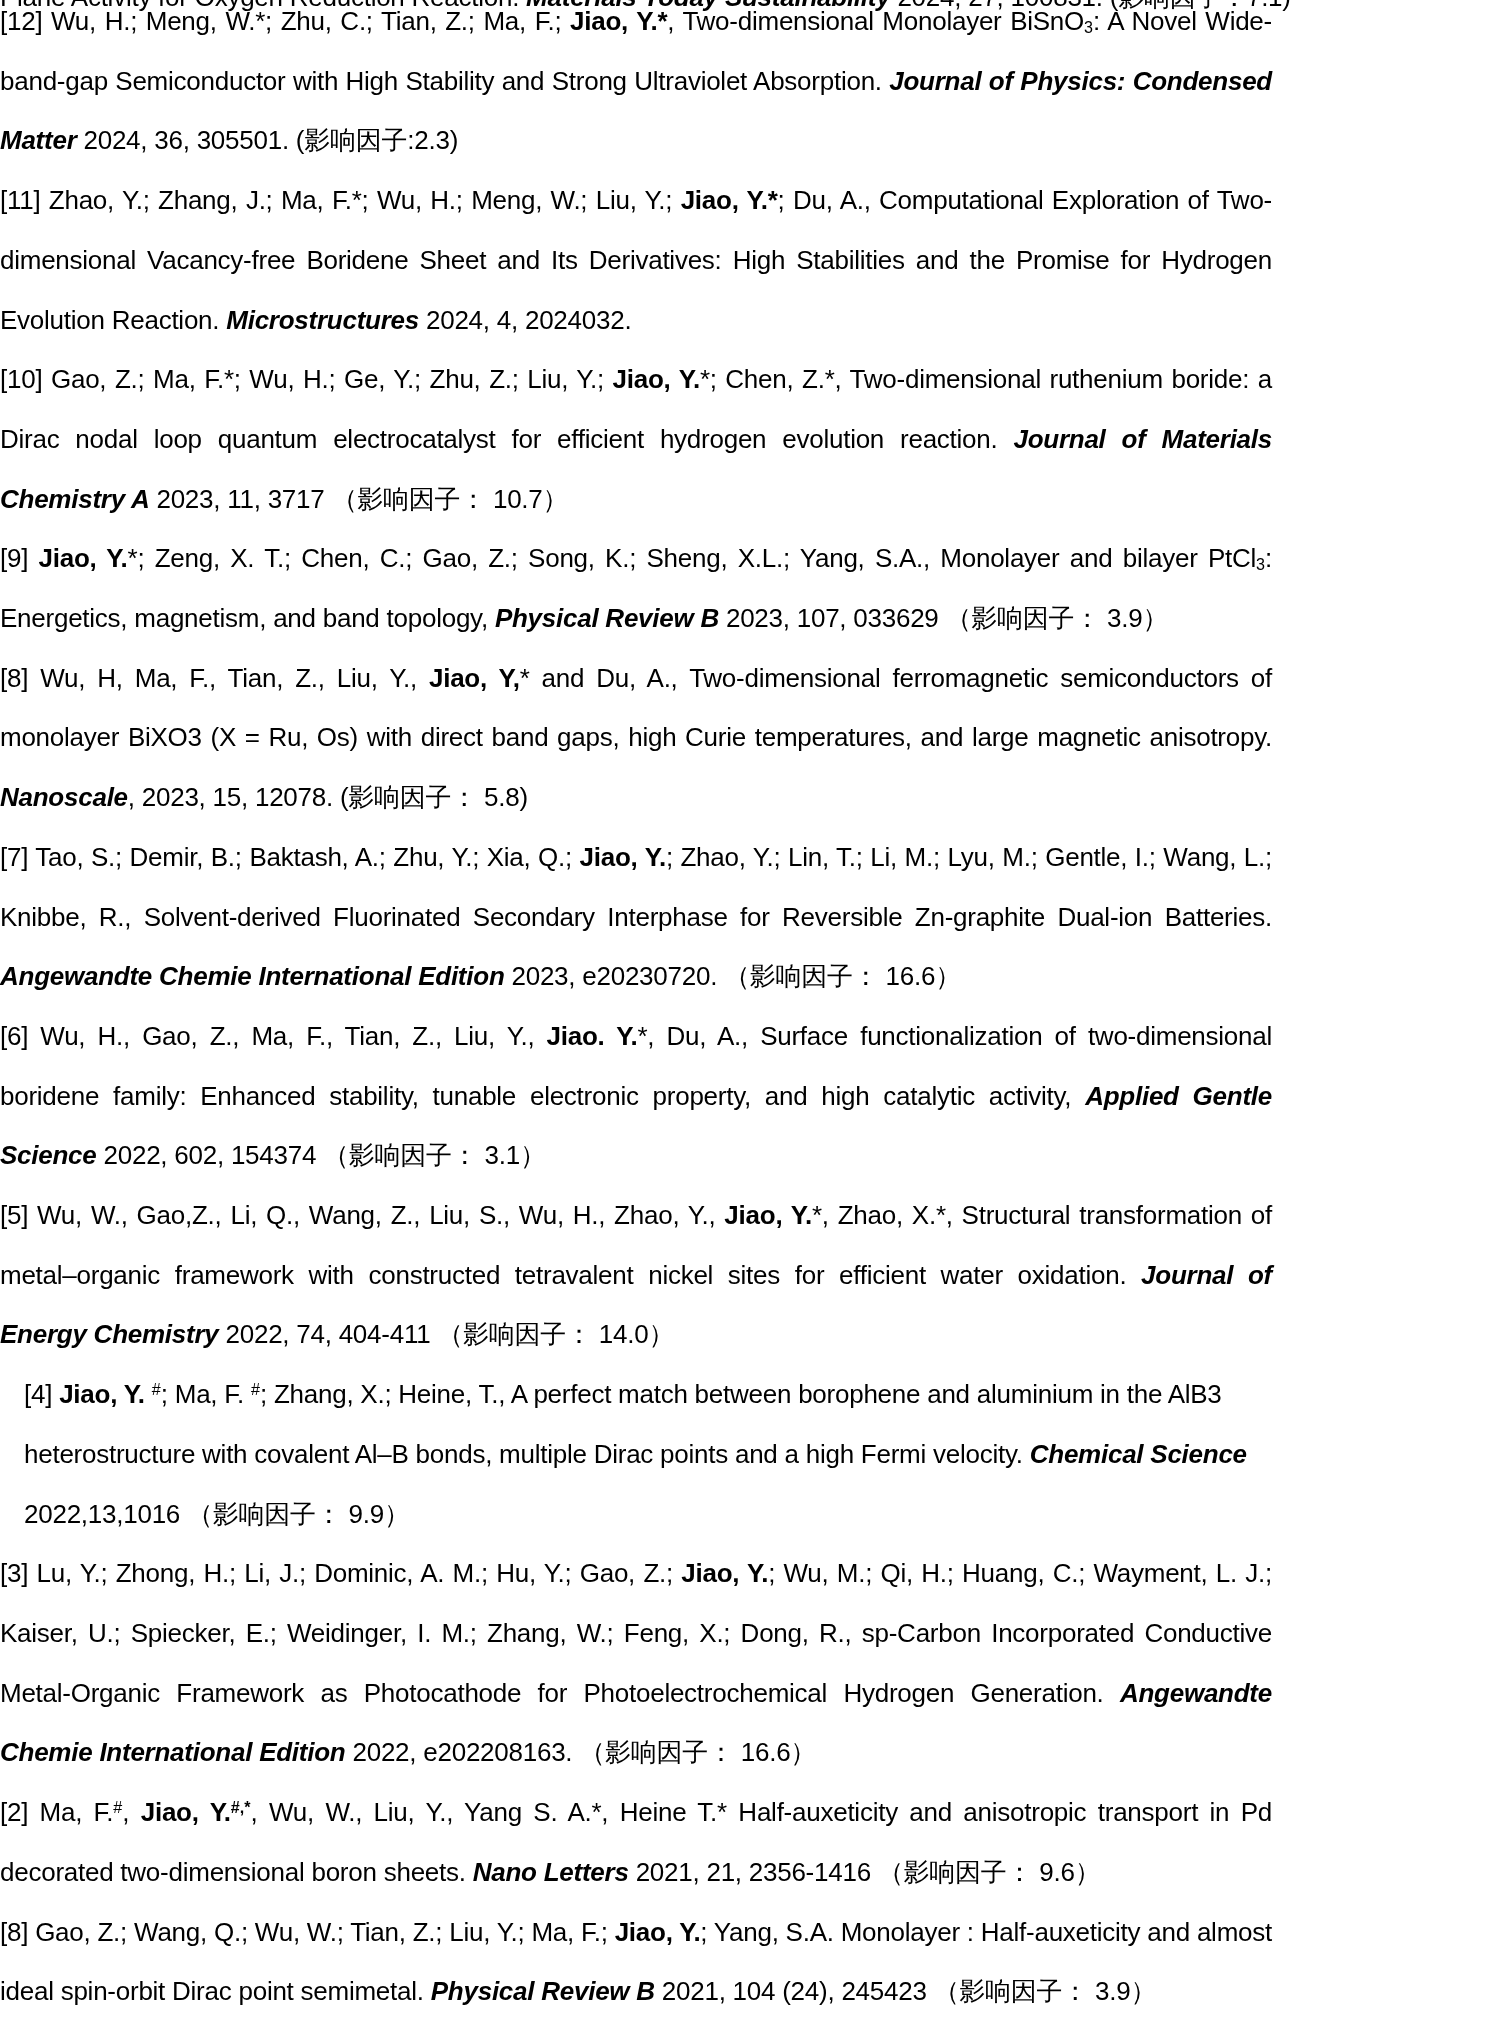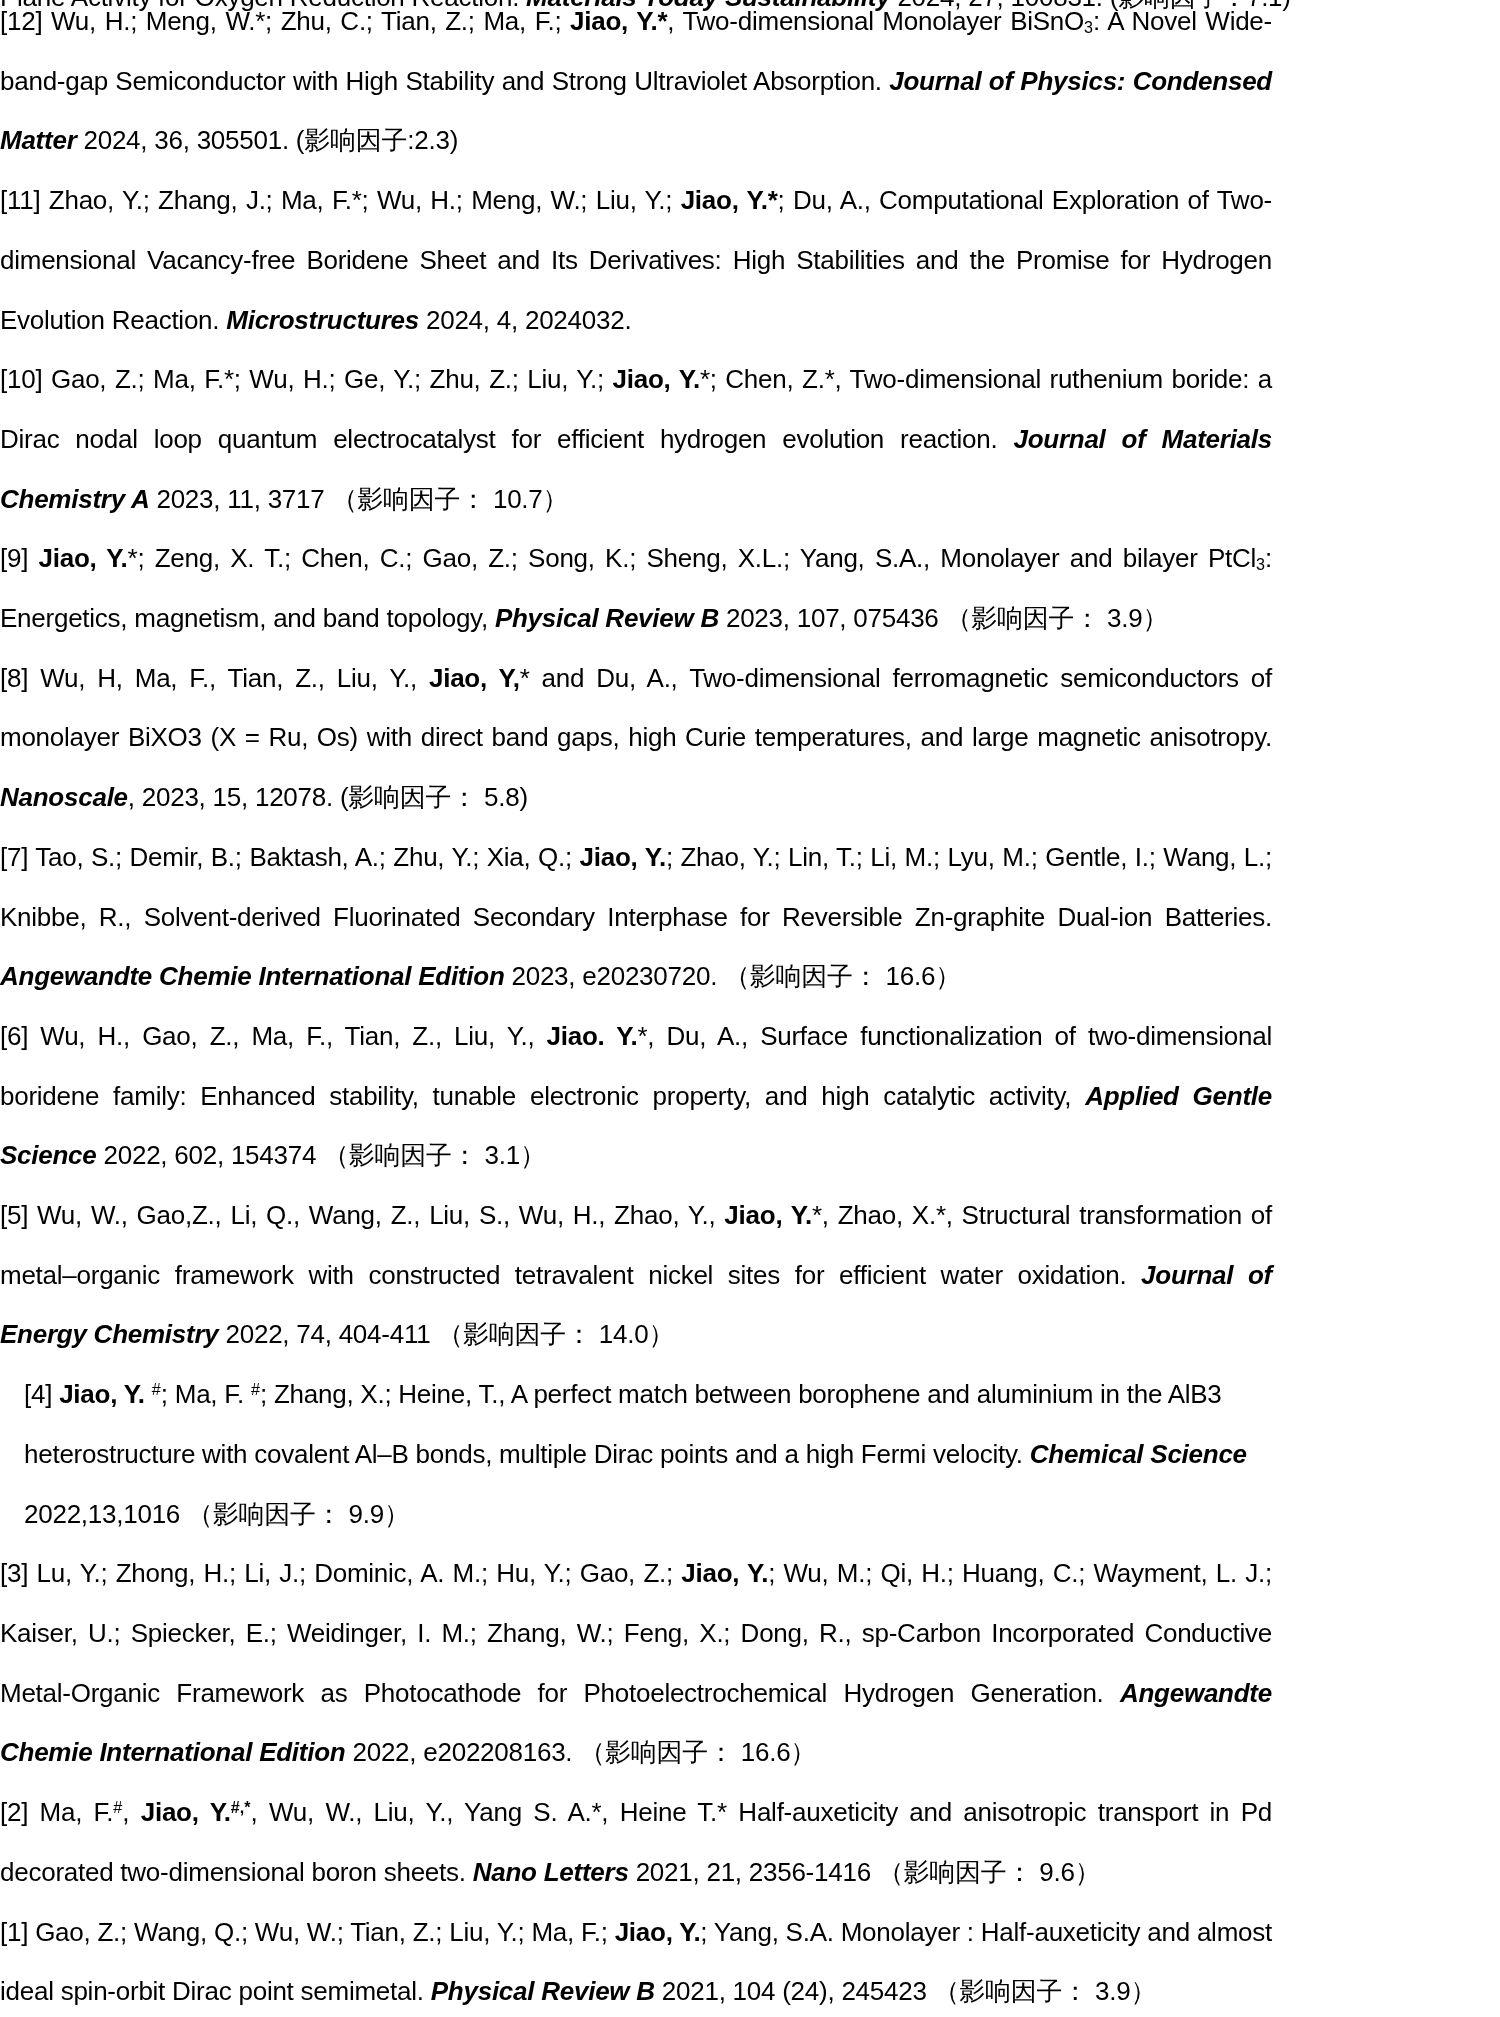--- a/index.html
+++ b/index.html
@@ -41,23 +41,23 @@
 </style>
 </head>
 <body>
 
 <div id="doc">
   <div id="clipped-line"><span>Plane Activity for Oxygen Reduction Reaction. </span><span class="b i">Materials Today Sustainability</span><span> 2024, 27, 100831. (影响因子：7.1)</span></div>
   <div id="refs">
       <p class="ref"><span>[12] Wu, H.; Meng, W.*; Zhu, C.; Tian, Z.; Ma, F.; </span><span class="b">Jiao, Y.*</span><span>, Two-dimensional Monolayer BiSnO</span><sub>3</sub><span>: A Novel Wide-band-gap Semiconductor with High Stability and Strong Ultraviolet Absorption. </span><span class="b i">Journal of Physics: Condensed Matter</span><span> 2024, 36, 305501. (影响因子:2.3)</span></p>
       <p class="ref"><span>[11] Zhao, Y.; Zhang, J.; Ma, F.*; Wu, H.; Meng, W.; Liu, Y.; </span><span class="b">Jiao, Y.*</span><span>; Du, A., Computational Exploration of Two-dimensional Vacancy-free Boridene Sheet and Its Derivatives: High Stabilities and the Promise for Hydrogen Evolution Reaction. </span><span class="b i">Microstructures</span><span> 2024, 4, 2024032.</span></p>
       <p class="ref"><span>[10] Gao, Z.; Ma, F.*; Wu, H.; Ge, Y.; Zhu, Z.; Liu, Y.; </span><span class="b">Jiao, Y.</span><span>*; Chen, Z.*, Two-dimensional ruthenium boride: a Dirac nodal loop quantum electrocatalyst for efficient hydrogen evolution reaction. </span><span class="b i">Journal of Materials Chemistry A</span><span> 2023, 11, 3717 （影响因子： 10.7）</span></p>
-      <p class="ref"><span>[9] </span><span class="b">Jiao, Y.</span><span>*; Zeng, X. T.; Chen, C.; Gao, Z.; Song, K.; Sheng, X.L.; Yang, S.A., Monolayer and bilayer PtCl</span><sub>3</sub><span>: Energetics, magnetism, and band topology, </span><span class="b i">Physical Review B</span><span> 2023, 107, 075436 （影响因子： 3.9）</span></p>
+      <p class="ref"><span>[9] </span><span class="b">Jiao, Y.</span><span>*; Zeng, X. T.; Chen, C.; Gao, Z.; Song, K.; Sheng, X.L.; Yang, S.A., Monolayer and bilayer PtCl</span><sub>3</sub><span>: Energetics, magnetism, and band topology, </span><span class="b i">Physical Review B</span><span> 2023, 107, 033629 （影响因子： 3.9）</span></p>
       <p class="ref"><span>[8] Wu, H, Ma, F., Tian, Z., Liu, Y., </span><span class="b">Jiao, Y,</span><span>* and Du, A., Two-dimensional ferromagnetic semiconductors of monolayer BiXO3 (X = Ru, Os) with direct band gaps, high Curie temperatures, and large magnetic anisotropy. </span><span class="b i">Nanoscale</span><span>, 2023, 15, 12078. (影响因子： 5.8)</span></p>
       <p class="ref"><span>[7] Tao, S.; Demir, B.; Baktash, A.; Zhu, Y.; Xia, Q.; </span><span class="b">Jiao, Y.</span><span>; Zhao, Y.; Lin, T.; Li, M.; Lyu, M.; Gentle, I.; Wang, L.; Knibbe, R., Solvent-derived Fluorinated Secondary Interphase for Reversible Zn-graphite Dual-ion Batteries. </span><span class="b i">Angewandte Chemie International Edition</span><span> 2023, e20230720. （影响因子： 16.6）</span></p>
       <p class="ref"><span>[6] Wu, H., Gao, Z., Ma, F., Tian, Z., Liu, Y., </span><span class="b">Jiao. Y.</span><span>*, Du, A., Surface functionalization of two-dimensional boridene family: Enhanced stability, tunable electronic property, and high catalytic activity, </span><span class="b i">Applied Gentle Science</span><span> 2022, 602, 154374 （影响因子： 3.1）</span></p>
       <p class="ref"><span>[5] Wu, W., Gao,Z., Li, Q., Wang, Z., Liu, S., Wu, H., Zhao, Y., </span><span class="b">Jiao, Y.</span><span>*, Zhao, X.*, Structural transformation of metal–organic framework with constructed tetravalent nickel sites for efficient water oxidation. </span><span class="b i">Journal of Energy Chemistry</span><span> 2022, 74, 404-411 （影响因子： 14.0）</span></p>
       <p class="ref ragged"><span>[4] </span><span class="b">Jiao, Y.</span><span> </span><sup>#</sup><span>; Ma, F. </span><sup>#</sup><span>; Zhang, X.; Heine, T., A perfect match between borophene and aluminium in the AlB3</span><br><span>heterostructure with covalent Al–B bonds, multiple Dirac points and a high Fermi velocity. </span><span class="b i">Chemical Science</span><br><span>2022,13,1016 （影响因子： 9.9）</span></p>
       <p class="ref"><span>[3] Lu, Y.; Zhong, H.; Li, J.; Dominic, A. M.; Hu, Y.; Gao, Z.; </span><span class="b">Jiao, Y.</span><span>; Wu, M.; Qi, H.; Huang, C.; Wayment, L. J.; Kaiser, U.; Spiecker, E.; Weidinger, I. M.; Zhang, W.; Feng, X.; Dong, R., sp-Carbon Incorporated Conductive Metal-Organic Framework as Photocathode for Photoelectrochemical Hydrogen Generation. </span><span class="b i">Angewandte Chemie International Edition</span><span> 2022, e202208163. （影响因子： 16.6）</span></p>
       <p class="ref"><span>[2] Ma, F.</span><sup>#</sup><span>, </span><span class="b">Jiao, Y.</span><sup class="b">#,*</sup><span>, Wu, W., Liu, Y., Yang S. A.*, Heine T.* Half-auxeticity and anisotropic transport in Pd decorated two-dimensional boron sheets. </span><span class="b i">Nano Letters</span><span> 2021, 21, 2356-1416 （影响因子： 9.6）</span></p>
-      <p class="ref"><span>[1] Gao, Z.; Wang, Q.; Wu, W.; Tian, Z.; Liu, Y.; Ma, F.; </span><span class="b">Jiao, Y.</span><span>; Yang, S.A.  Monolayer : Half-auxeticity and almost ideal spin-orbit Dirac point semimetal. </span><span class="b i">Physical Review B</span><span> 2021, 104 (24), 245423 （影响因子： 3.9）</span></p>
+      <p class="ref"><span>[8] Gao, Z.; Wang, Q.; Wu, W.; Tian, Z.; Liu, Y.; Ma, F.; </span><span class="b">Jiao, Y.</span><span>; Yang, S.A.  Monolayer : Half-auxeticity and almost ideal spin-orbit Dirac point semimetal. </span><span class="b i">Physical Review B</span><span> 2021, 104 (24), 245423 （影响因子： 3.9）</span></p>
     </div>
 </div>
 
 </body></html>

